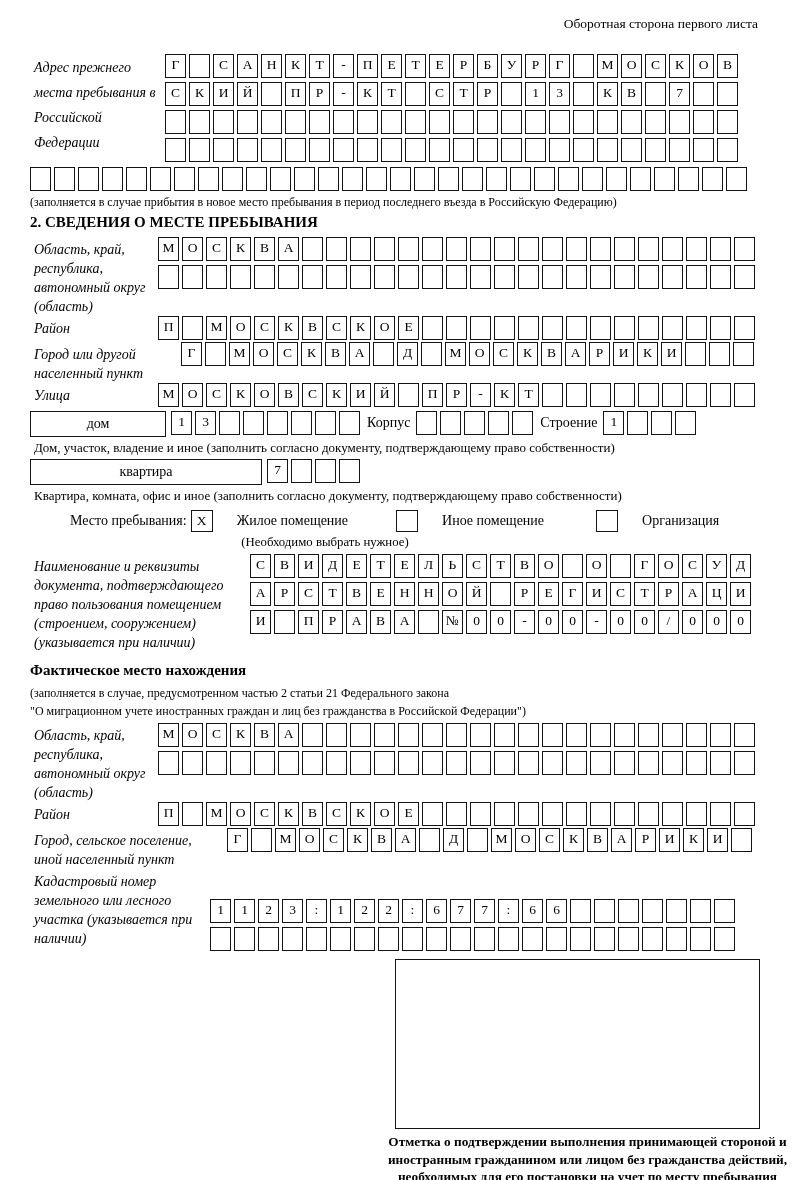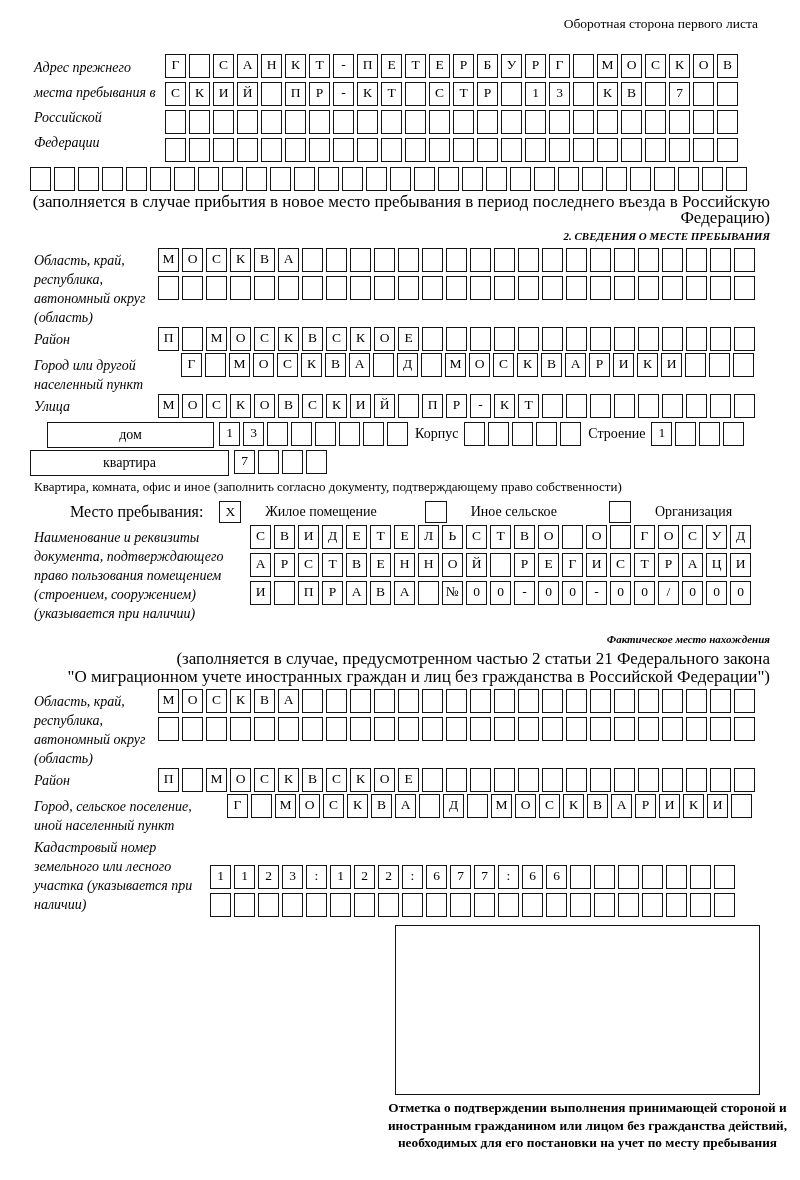--- a/index.html
+++ b/index.html
@@ -23,36 +23,36 @@
   .lbl-180 { width:180px; }
 
   .cellrow { white-space:nowrap; height:26px; }
   .cell {
     display:inline-block; width:21px; height:24px; margin-right:3px;
     border:1.7px solid #141414; text-align:center;
     font-size:13.5px; line-height:20px; vertical-align:top; background:#fff;
   }
   .fullrow { margin-left:0; margin-top:1px; }
 
-  .note-c { text-align:right; font-size:17px; line-height:16px; margin:1px 0 2px 0; }
-  .title { text-align:right; font-weight:bold; font-size:11px; margin:4px 0 6px 0;font-style:italic; }
+  .note-c { text-align:left; font-size:12px; line-height:16px; margin:1px 0 2px 0; }
+  .title { text-align:left; font-weight:bold; font-size:15px; margin:4px 0 6px 0; }
 
   .inlinerow { display:flex; align-items:flex-start; margin-top:2px; }
   .wordbox {
     display:inline-block; height:26px; border:1.7px solid #141414;
     text-align:center; font-size:14px; line-height:23px; vertical-align:top;
     margin-right:5px; flex-shrink:0;
   }
-  .wb-dom { width:167px;margin-left:17px; }
-  .wb-kv  { width:199px; }
+  .wb-dom { width:136px; }
+  .wb-kv  { width:232px; }
   .inl-lbl { font-size:14px; padding:4px 6px 0 4px; flex-shrink:0; }
   .caption { font-size:13px; line-height:17px; margin:2px 0 3px 4px; }
 
   .stayrow { display:flex; align-items:center; margin:4px 0 0 40px; height:26px; }
-  .stay-lbl { font-size:16px; margin-right:16px; }
+  .stay-lbl { font-size:14px; margin-right:4px; }
   .checkbox {
     display:inline-block; width:22px; height:22px; border:1.7px solid #141414;
     text-align:center; font-size:13.5px; line-height:19px; flex-shrink:0;
   }
   .opt-lbl { font-size:14px; margin:0 0 0 24px; }
   .gap1 { margin-right:48px; } .gap2 { margin-right:52px; }
   .stay-note { margin:1px 0 4px 130px; width:330px; text-align:center; font-size:12.8px; }
 
   .kad-rows { margin-top:30px; }
 
@@ -111,36 +111,38 @@
   </div>
 
   <div class="inlinerow">
     <div class="wordbox wb-dom">дом</div>
     <div class="cellrow"><span class="cell">1</span><span class="cell">3</span><span class="cell"></span><span class="cell"></span><span class="cell"></span><span class="cell"></span><span class="cell"></span><span class="cell"></span></div>
     <div class="inl-lbl">Корпус</div>
     <div class="cellrow"><span class="cell"></span><span class="cell"></span><span class="cell"></span><span class="cell"></span><span class="cell"></span></div>
     <div class="inl-lbl">Строение</div>
     <div class="cellrow"><span class="cell">1</span><span class="cell"></span><span class="cell"></span><span class="cell"></span></div>
   </div>
+  <div class="caption">Дом, участок, владение и иное (заполнить согласно документу, подтверждающему право собственности)</div>
 
   <div class="inlinerow">
     <div class="wordbox wb-kv">квартира</div>
     <div class="cellrow"><span class="cell">7</span><span class="cell"></span><span class="cell"></span><span class="cell"></span></div>
   </div>
   <div class="caption">Квартира, комната, офис и иное (заполнить согласно документу, подтверждающему право собственности)</div>
 
   <div class="stayrow">
     <span class="stay-lbl">Место пребывания:</span>
     <span class="checkbox">X</span>
     <span class="opt-lbl gap1">Жилое помещение</span>
     <span class="checkbox"></span>
-    <span class="opt-lbl gap2">Иное сельское</span>
+    <span class="opt-lbl gap2">Иное помещение</span>
     <span class="checkbox"></span>
     <span class="opt-lbl">Организация</span>
   </div>
+  <div class="stay-note">(Необходимо выбрать нужное)</div>
 
   <div class="block">
     <div class="lbl lbl-220">Наименование и реквизиты документа, подтверждающего право пользования помещением (строением, сооружением) (указывается при наличии)</div>
     <div>
       <div class="cellrow mb2"><span class="cell">С</span><span class="cell">В</span><span class="cell">И</span><span class="cell">Д</span><span class="cell">Е</span><span class="cell">Т</span><span class="cell">Е</span><span class="cell">Л</span><span class="cell">Ь</span><span class="cell">С</span><span class="cell">Т</span><span class="cell">В</span><span class="cell">О</span><span class="cell"></span><span class="cell">О</span><span class="cell"></span><span class="cell">Г</span><span class="cell">О</span><span class="cell">С</span><span class="cell">У</span><span class="cell">Д</span></div>
       <div class="cellrow mb2"><span class="cell">А</span><span class="cell">Р</span><span class="cell">С</span><span class="cell">Т</span><span class="cell">В</span><span class="cell">Е</span><span class="cell">Н</span><span class="cell">Н</span><span class="cell">О</span><span class="cell">Й</span><span class="cell"></span><span class="cell">Р</span><span class="cell">Е</span><span class="cell">Г</span><span class="cell">И</span><span class="cell">С</span><span class="cell">Т</span><span class="cell">Р</span><span class="cell">А</span><span class="cell">Ц</span><span class="cell">И</span></div>
       <div class="cellrow"><span class="cell">И</span><span class="cell"></span><span class="cell">П</span><span class="cell">Р</span><span class="cell">А</span><span class="cell">В</span><span class="cell">А</span><span class="cell"></span><span class="cell">№</span><span class="cell">0</span><span class="cell">0</span><span class="cell">-</span><span class="cell">0</span><span class="cell">0</span><span class="cell">-</span><span class="cell">0</span><span class="cell">0</span><span class="cell">/</span><span class="cell">0</span><span class="cell">0</span><span class="cell">0</span></div>
     </div>
   </div>
 

